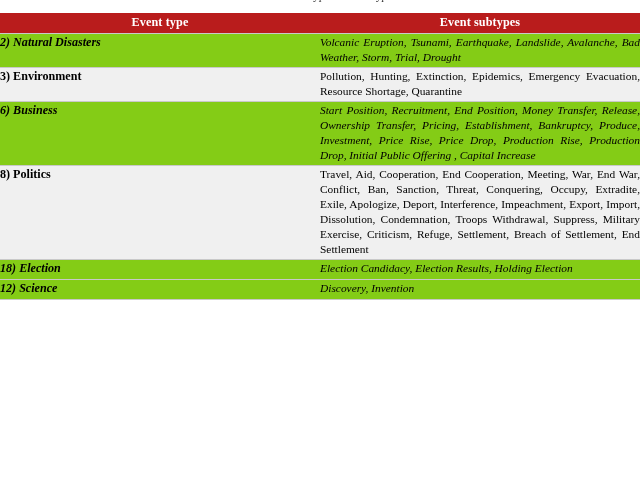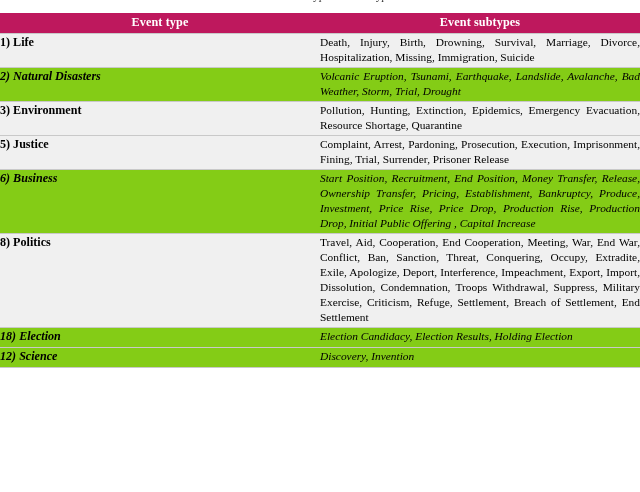--- a/index.html
+++ b/index.html
@@ -46,21 +46,21 @@
     position: absolute;
     top: 13px;
     left: 0;
     width: 640px;
     border-collapse: collapse;
     table-layout: fixed;
     font-size: 11.4px;
   }
 
   table.event-table thead th {
-    background: #be185d;
+    background: #b91c1c;
     color: #ffffff;
     font-weight: bold;
     font-size: 12.2px;
     text-align: center;
     padding: 2px 0 3px 0;
     border: none;
     letter-spacing: 0.1px;
   }
 
   table.event-table tbody td {
@@ -105,35 +105,27 @@
   </div>
 
   <table class="event-table">
     <thead>
       <tr>
         <th class="col-type">Event type</th>
         <th class="col-subtypes">Event subtypes</th>
       </tr>
     </thead>
     <tbody id="table-body">
-        <tr class="row-shaded">
-          <td class="col-type">1) Life</td>
-          <td class="col-subtypes">Death, Injury, Birth, Drowning, Survival, Marriage, Divorce, Hospitalization, Missing, Immigration, Suicide</td>
-        </tr>
         <tr class="row-plain">
           <td class="col-type">2) Natural Disasters</td>
           <td class="col-subtypes">Volcanic Eruption, Tsunami, Earthquake, Landslide, Avalanche, Bad Weather, Storm, Trial, Drought</td>
         </tr>
         <tr class="row-shaded">
           <td class="col-type">3) Environment</td>
           <td class="col-subtypes">Pollution, Hunting, Extinction, Epidemics, Emergency Evacuation, Resource Shortage, Quarantine</td>
-        </tr>
-        <tr class="row-shaded">
-          <td class="col-type">5) Justice</td>
-          <td class="col-subtypes">Complaint, Arrest, Pardoning, Prosecution, Execution, Imprisonment, Fining, Trial, Surrender, Prisoner Release</td>
         </tr>
         <tr class="row-plain">
           <td class="col-type">6) Business</td>
           <td class="col-subtypes">Start Position, Recruitment, End Position, Money Transfer, Release, Ownership Transfer, Pricing, Establishment, Bankruptcy, Produce, Investment, Price Rise, Price Drop, Production Rise, Production Drop, Initial Public Offering , Capital Increase</td>
         </tr>
         <tr class="row-shaded">
           <td class="col-type">8) Politics</td>
           <td class="col-subtypes">Travel, Aid, Cooperation, End Cooperation, Meeting, War, End War, Conflict, Ban, Sanction, Threat, Conquering, Occupy, Extradite, Exile, Apologize, Deport, Interference, Impeachment, Export, Import, Dissolution, Condemnation, Troops Withdrawal, Suppress, Military Exercise, Criticism, Refuge, Settlement, Breach of Settlement, End Settlement</td>
         </tr>
         <tr class="row-plain">

